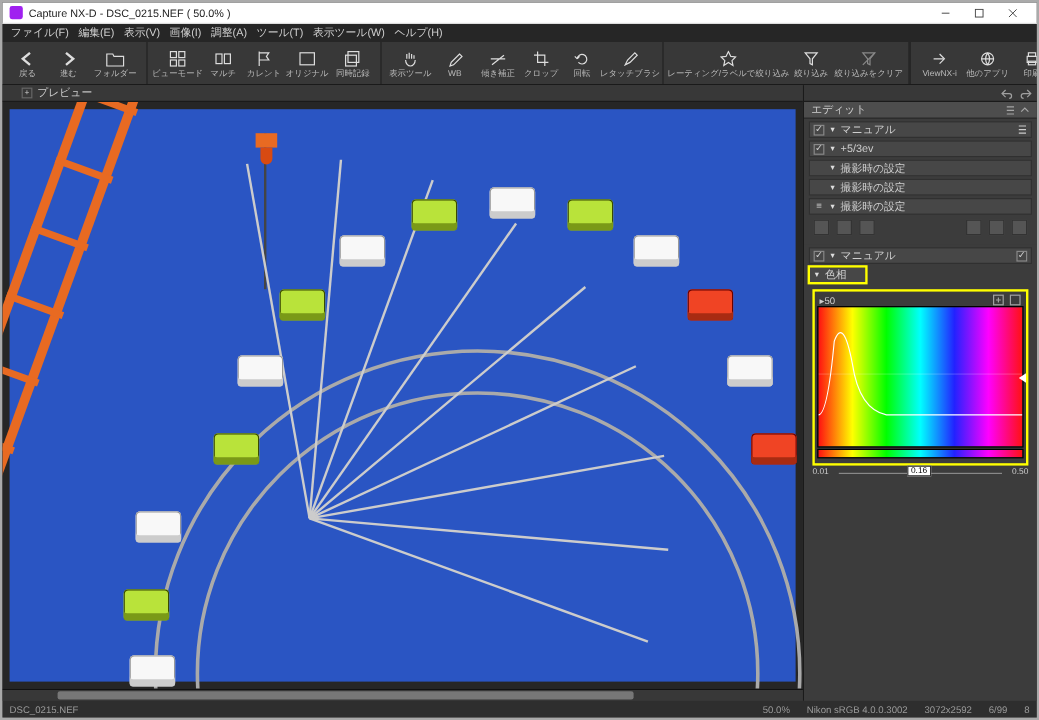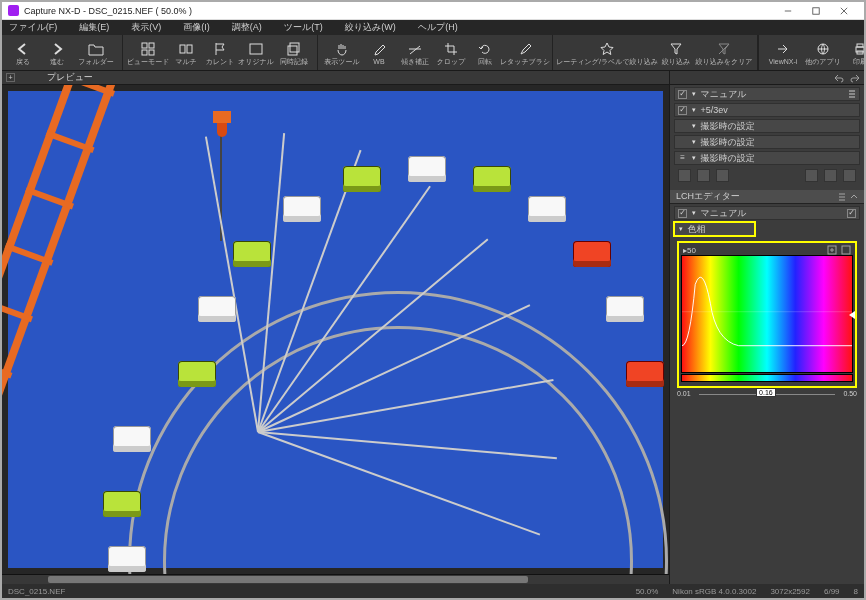--- a/index.html
+++ b/index.html
@@ -18,35 +18,35 @@
   body { border:2px solid #aaa; position:relative; }
 
   
   .titlebar { height:18px; background:#fff; display:flex; align-items:center; padding:0 6px; color:#222; font-size:9px; border-bottom:1px solid #ddd; }
   .titlebar .spacer{ flex:1; }
   .titlebar .winbtn { width:28px; height:100%; display:flex; align-items:center; justify-content:center; color:#333; }
   .winbtn svg {width:8px; height:8px;}
   .app-icon { width:11px; height:11px; background:#a020f0; margin-right:5px; border-radius:2px; }
 
   
-  .menubar { height:15px; background:var(--bg-darker); display:flex; align-items:center; padding:0 4px; color:var(--text); font-size:9px; gap:16px; }
+  .menubar { height:15px; background:var(--bg-darker); display:flex; align-items:center; padding:0 4px; color:var(--text); font-size:9px; gap:2px; }
   .menubar span { padding:0 3px; }
 
   
   .toolbar { height:36px; background:var(--bg-dark); display:flex; align-items:center; border-bottom:1px solid var(--border); }
   .tool-group { display:flex; height:100%; border-right:1px solid #222; padding:0 4px; }
   .tool-btn { width:34px; height:100%; display:flex; flex-direction:column; align-items:center; justify-content:center; color:var(--text); gap:1px; }
   .tool-btn .glyph { width:16px; height:16px; display:flex; align-items:center; justify-content:center; }
   .tool-btn .lbl { font-size:7px; line-height:1; color:#bbb; white-space:nowrap; }
 
   
   .main { position:absolute; top:69px; bottom:14px; left:0; right:0; display:flex; background:var(--bg-dark); }
 
   .viewer-col { flex:1; display:flex; flex-direction:column; border-right:1px solid var(--border);}
-  .viewer-head { height:14px; background:var(--bg-dark); display:flex; align-items:center; padding:0 4px; color:var(--text); font-size:9px; border-bottom:1px solid var(--border);gap:28px;}
+  .viewer-head { height:14px; background:var(--bg-dark); display:flex; align-items:center; padding:0 16px; color:var(--text); font-size:9px; border-bottom:1px solid var(--border);}
   .viewer-head .sq { width:9px; height:9px; border:1px solid #666; margin-right:4px; display:flex; align-items:center; justify-content:center; font-size:7px; line-height:1;}
   .viewer { flex:1; background:var(--bg-darker); position:relative; overflow:hidden; }
   .photo { position:absolute; inset:6px; background:
     linear-gradient(180deg, #2a55c3 0%, #2a55c3 100%);
   }
   .crane-arm{ position:absolute; left:-80px; bottom:0; width:280px; height:520px; transform:rotate(20deg); }
   .crane-arm .bar{ position:absolute; background:#e86a22; }
   .crane-arm .b1{ left:60px; width:8px; height:100%; }
   .crane-arm .b2{ left:100px; width:8px; height:100%; }
   .crane-cross{ position:absolute; width:50px; height:6px; background:#e86a22; left:60px; }
@@ -138,21 +138,21 @@
     </div>
 </div>
 
 <div class="menubar">
   <span>ファイル(F)</span>
   <span>編集(E)</span>
   <span>表示(V)</span>
   <span>画像(I)</span>
   <span>調整(A)</span>
   <span>ツール(T)</span>
-  <span>絞り込み(W)</span>
+  <span>表示ツール(W)</span>
   <span>ヘルプ(H)</span>
 </div>
 
 <div class="toolbar">
   <div class="tool-group">
     <div class="tool-btn">
         <span class="glyph">
           <svg width="14" height="14" viewBox="0 0 14 14">
             <path d="M9 2 L3 7 L9 12" fill="none" stroke="#ddd" stroke-width="2"></path>
           </svg>
@@ -398,20 +398,30 @@
   <div class="sidebar">
     <div class="topstrip">
       <svg class="ic" viewBox="0 0 10 10">
           <path d="M4 2L1 5l3 3M1 5h6a2 2 0 010 4" fill="none" stroke="#ccc"></path>
         </svg>
       <svg class="ic" viewBox="0 0 10 10">
           <path d="M6 2l3 3-3 3M9 5H3a2 2 0 000 4" fill="none" stroke="#ccc"></path>
         </svg>
     </div>
 
+    <div class="panel-title">
+      <span>エディット</span>
+      <div class="spacer"></div>
+      <svg class="ic" viewBox="0 0 8 8">
+          <path d="M1 1h6M1 4h6M1 7h6" stroke="#ccc"></path>
+        </svg>
+      <svg class="ic" viewBox="0 0 8 8">
+          <path d="M1 5l3-3 3 3" fill="none" stroke="#ccc"></path>
+        </svg>
+    </div>
     <div class="panel-body">
       <div class="row">
         <span class="chk">✓</span>
         <span class="caret">▾</span>
         <span>マニュアル</span>
         <div class="spacer"></div>
         <svg class="ic" style="width:8px;height:8px" viewBox="0 0 8 8">
             <path d="M1 1h6M1 4h6M1 7h6" stroke="#ccc"></path>
           </svg>
       </div>
@@ -439,39 +449,29 @@
         <div class="ic"></div>
         <div class="ic"></div>
         <div class="ic"></div>
         <div class="spacer"></div>
         <div class="ic"></div>
         <div class="ic"></div>
         <div class="ic"></div>
       </div>
     </div>
 
-    <div class="panel-title">
-      <span>LCHエディター</span>
-      <div class="spacer"></div>
-      <svg class="ic" viewBox="0 0 8 8">
-          <path d="M1 1h6M1 4h6M1 7h6" stroke="#ccc"></path>
-        </svg>
-      <svg class="ic" viewBox="0 0 8 8">
-          <path d="M1 5l3-3 3 3" fill="none" stroke="#ccc"></path>
-        </svg>
-    </div>
     <div class="panel-body">
       <div class="row">
         <span class="chk">✓</span>
         <span class="caret">▾</span>
         <span>マニュアル</span>
         <div class="spacer"></div>
         <span class="chk">✓</span>
       </div>
-      <div class="row highlight" style="width:81px">
+      <div class="row highlight" style="width:48px">
         <span class="caret">▾</span>
         <span>色相</span>
       </div>
 
       <div class="lch-editor">
         <div class="spectrum-wrap">
           <div class="spectrum-top">
             <span class="caret">▸</span>
             <span>50</span>
             <div class="spacer"></div>

